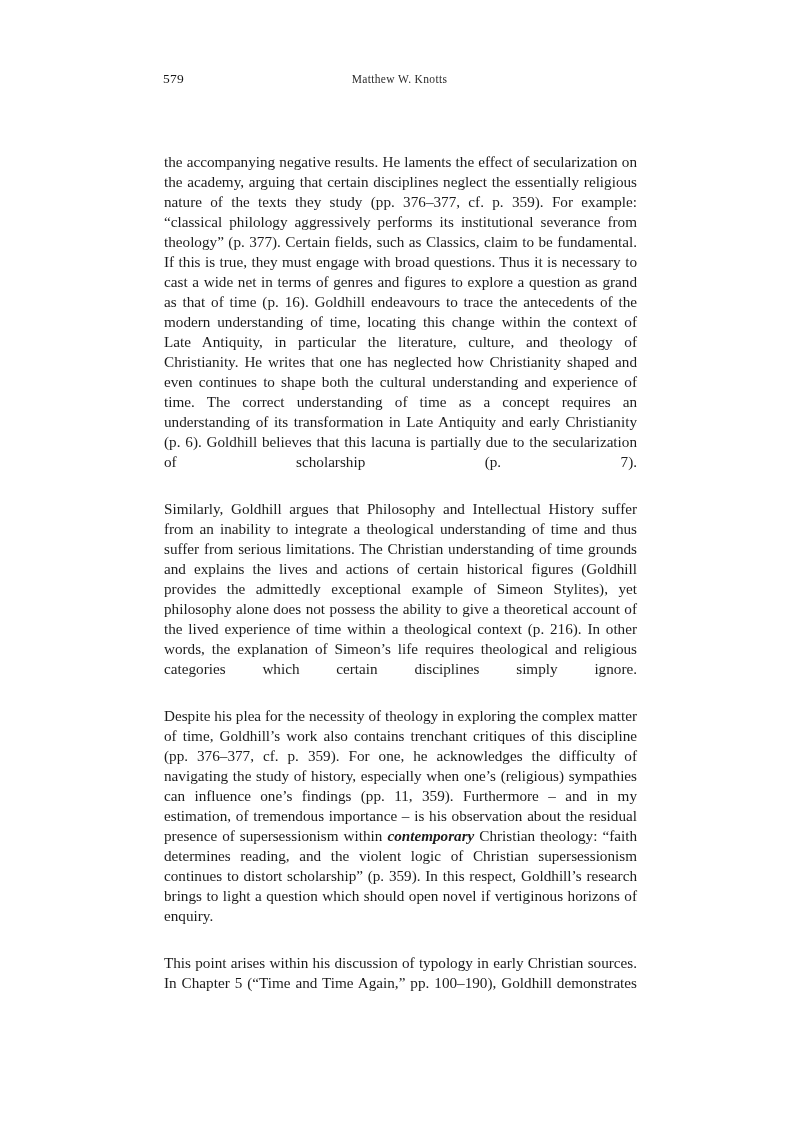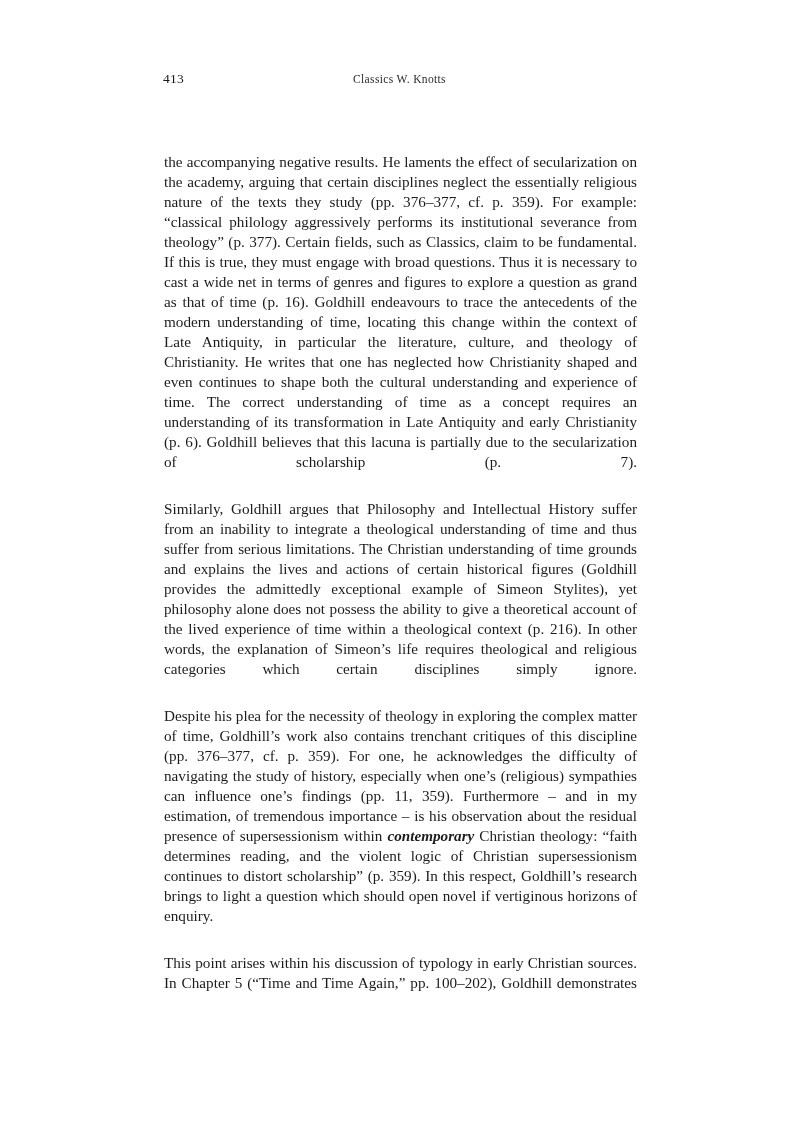--- a/index.html
+++ b/index.html
@@ -73,29 +73,29 @@
     font-style: italic;
     font-weight: bold;
   }
 </style>
 </head>
 <body>
 
 <div class="page">
 
   <div class="running-head">
-    <span class="folio">413</span>
-    <span class="head-title">Classics W. Knotts</span>
+    <span class="folio">579</span>
+    <span class="head-title">Matthew W. Knotts</span>
   </div>
 
   <div class="textblock">
 
     <p class="para">the accompanying negative results. He laments the effect of secularization on the academy, arguing that certain disciplines neglect the essentially religious nature of the texts they study (pp. 376–377, cf. p. 359). For example: “classical philology aggressively performs its institutional severance from theology” (p. 377). Certain fields, such as Classics, claim to be fundamental. If this is true, they must engage with broad questions. Thus it is necessary to cast a wide net in terms of genres and figures to explore a question as grand as that of time (p. 16). Goldhill endeavours to trace the antecedents of the modern understanding of time, locating this change within the context of Late Antiquity, in particular the literature, culture, and theology of Christianity. He writes that one has neglected how Christianity shaped and even continues to shape both the cultural understanding and experience of time. The correct understanding of time as a concept requires an understanding of its transformation in Late Antiquity and early Christianity (p. 6). Goldhill believes that this lacuna is partially due to the secularization of scholarship (p. 7).</p>
 
     <p class="para">Similarly, Goldhill argues that Philosophy and Intellectual History suffer from an inability to integrate a theological understanding of time and thus suffer from serious limitations. The Christian understanding of time grounds and explains the lives and actions of certain historical figures (Goldhill provides the admittedly exceptional example of Simeon Stylites), yet philosophy alone does not possess the ability to give a theoretical account of the lived experience of time within a theological context (p. 216). In other words, the explanation of Simeon’s life requires theological and religious categories which certain disciplines simply ignore.</p>
 
     <p class="para"><span>Despite his plea for the necessity of theology in exploring the complex matter of time, Goldhill’s work also contains trenchant critiques of this discipline (pp. 376–377, cf. p. 359). For one, he acknowledges the difficulty of navigating the study of history, especially when one’s (religious) sympathies can influence one’s findings (pp. 11, 359). Furthermore – and in my estimation, of tremendous importance – is his observation about the residual presence of supersessionism within </span><em class="ital">contemporary</em><span> Christian theology: “faith determines reading, and the violent logic of Christian supersessionism continues to distort scholarship” (p. 359). In this respect, Goldhill’s research brings to light a question which should open novel if vertiginous horizons of enquiry.</span></p>
 
-    <p class="para">This point arises within his discussion of typology in early Christian sources. In Chapter 5 (“Time and Time Again,” pp. 100–202), Goldhill demonstrates</p>
+    <p class="para">This point arises within his discussion of typology in early Christian sources. In Chapter 5 (“Time and Time Again,” pp. 100–190), Goldhill demonstrates</p>
 
   </div>
 
 </div>
 
 </body></html>

